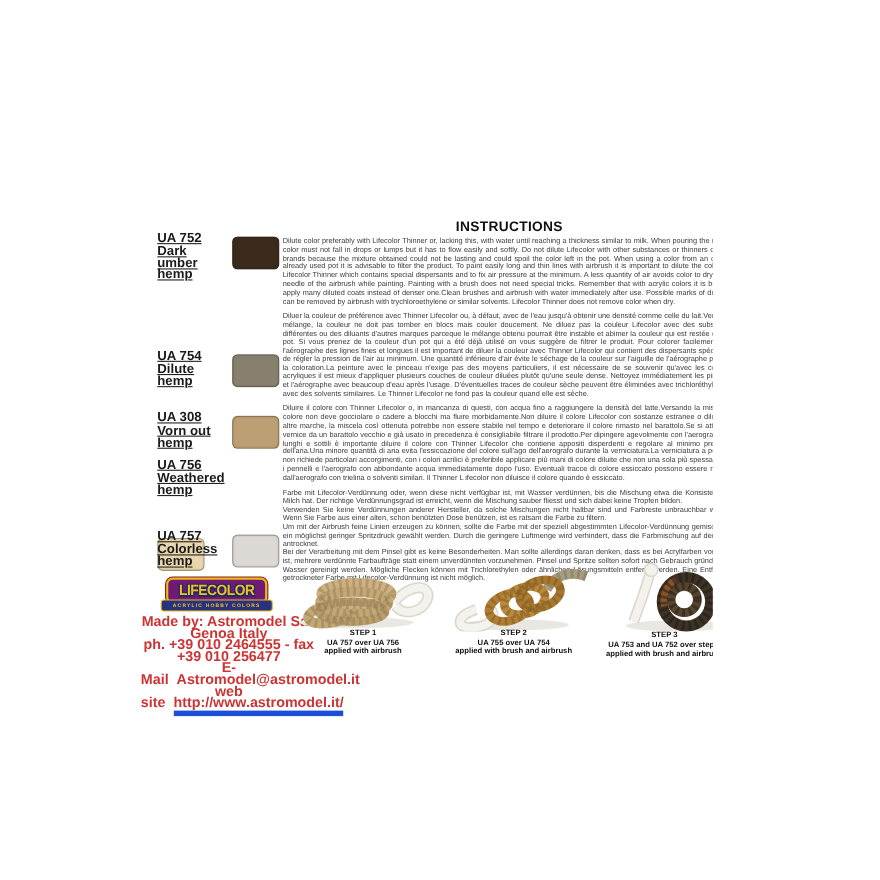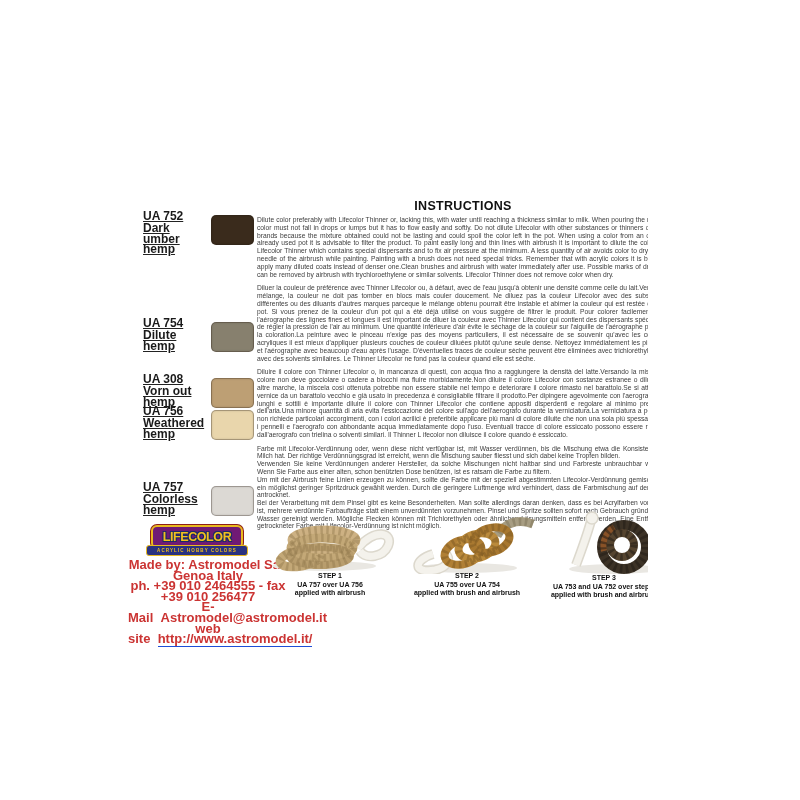--- a/index.html
+++ b/index.html
@@ -33,21 +33,21 @@
              transform:scaleY(1.08);
              text-shadow:1px 1px 0 #1c2b66,-1px -1px 0 #1c2b66,1px -1px 0 #1c2b66,-1px 1px 0 #1c2b66;}
   .logo-banner{position:absolute;left:0;right:0;top:20px;height:9px;background:#2a3280;
                border:1px solid #e9ba1e;border-radius:3px;display:flex;align-items:center;
                justify-content:center;}
   .logo-sub{font-size:4.5px;font-weight:bold;color:#f2c01e;letter-spacing:1.1px;white-space:nowrap;}
 
   
   .contact{position:absolute;left:128px;top:560px;width:160px;text-align:center;
            color:#cb3433;font-weight:bold;font-size:13px;line-height:10.6px;}
-  .contact .url{border-bottom:1px solid #1d4ed8;}
+  .contact .url{border-bottom:5px solid #1d4ed8;}
 
   
   .photo{position:absolute;}
   
   .caption{position:absolute;text-align:center;font-size:7px;font-weight:bold;
            color:#111;line-height:8.6px;}
 </style>
 </head>
 <body>
 
@@ -76,21 +76,21 @@
 
   <div class="color-row" style="top:373px;">
     <div class="color-label">
       <div class="color-code">UA 308</div>
       <div class="color-name">Vorn out</div>
       <div class="color-name">hemp</div>
     </div>
     <div class="swatch" style="background-color: rgb(189, 159, 116);"></div>
   </div>
 
-  <div class="color-row" style="top:405px;">
+  <div class="color-row" style="top:416px;flex-direction:column;">
     <div class="color-label">
       <div class="color-code">UA 756</div>
       <div class="color-name">Weathered</div>
       <div class="color-name">hemp</div>
     </div>
     <div class="swatch" style="background-color: rgb(233, 214, 172);"></div>
   </div>
 
   <div class="color-row" style="top:481px;">
     <div class="color-label">

